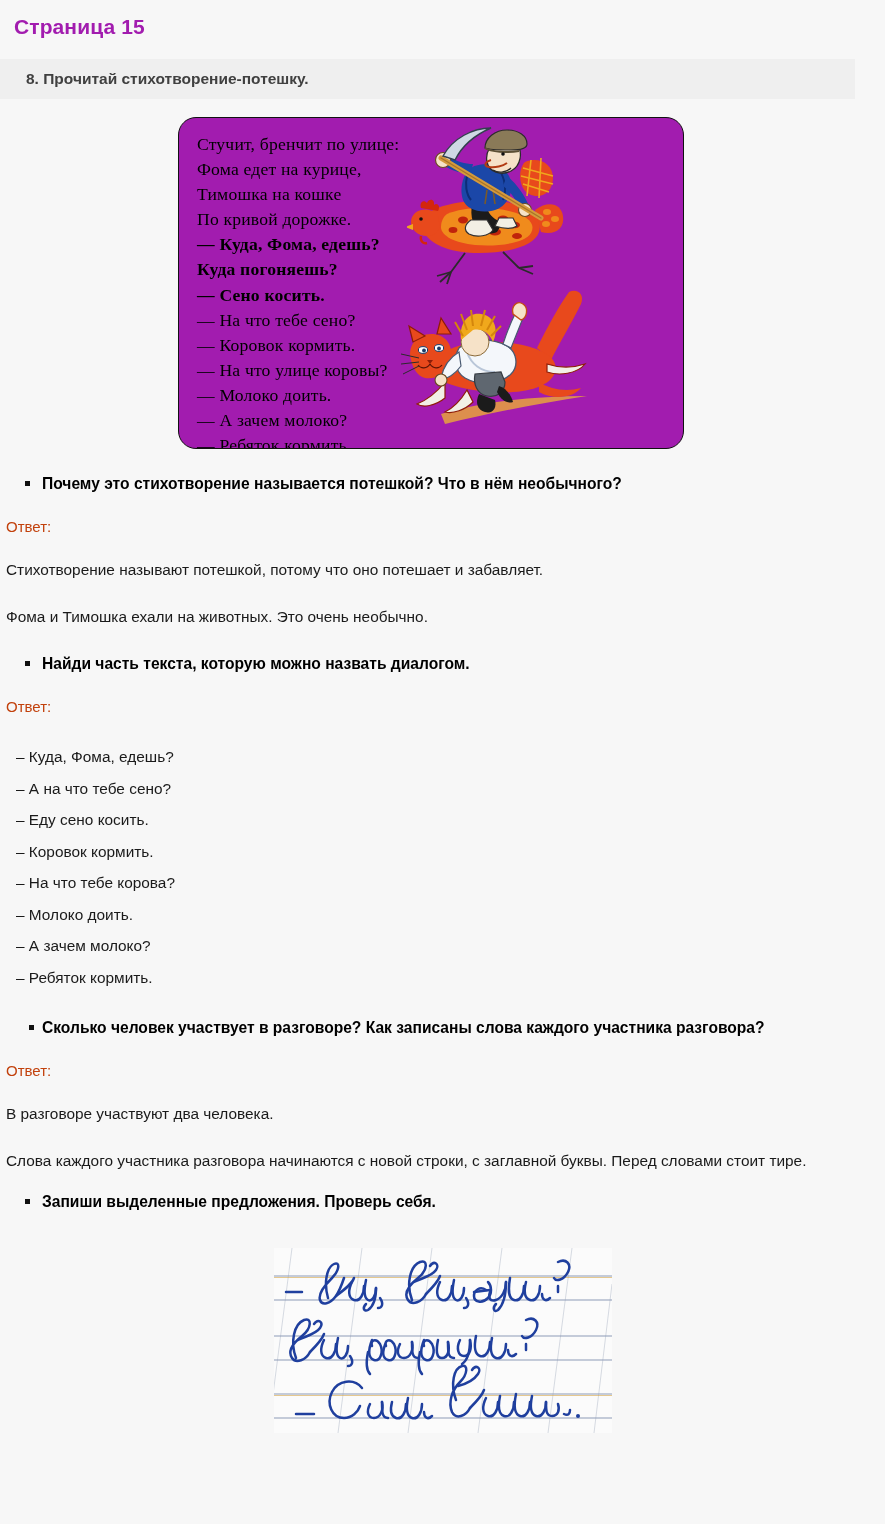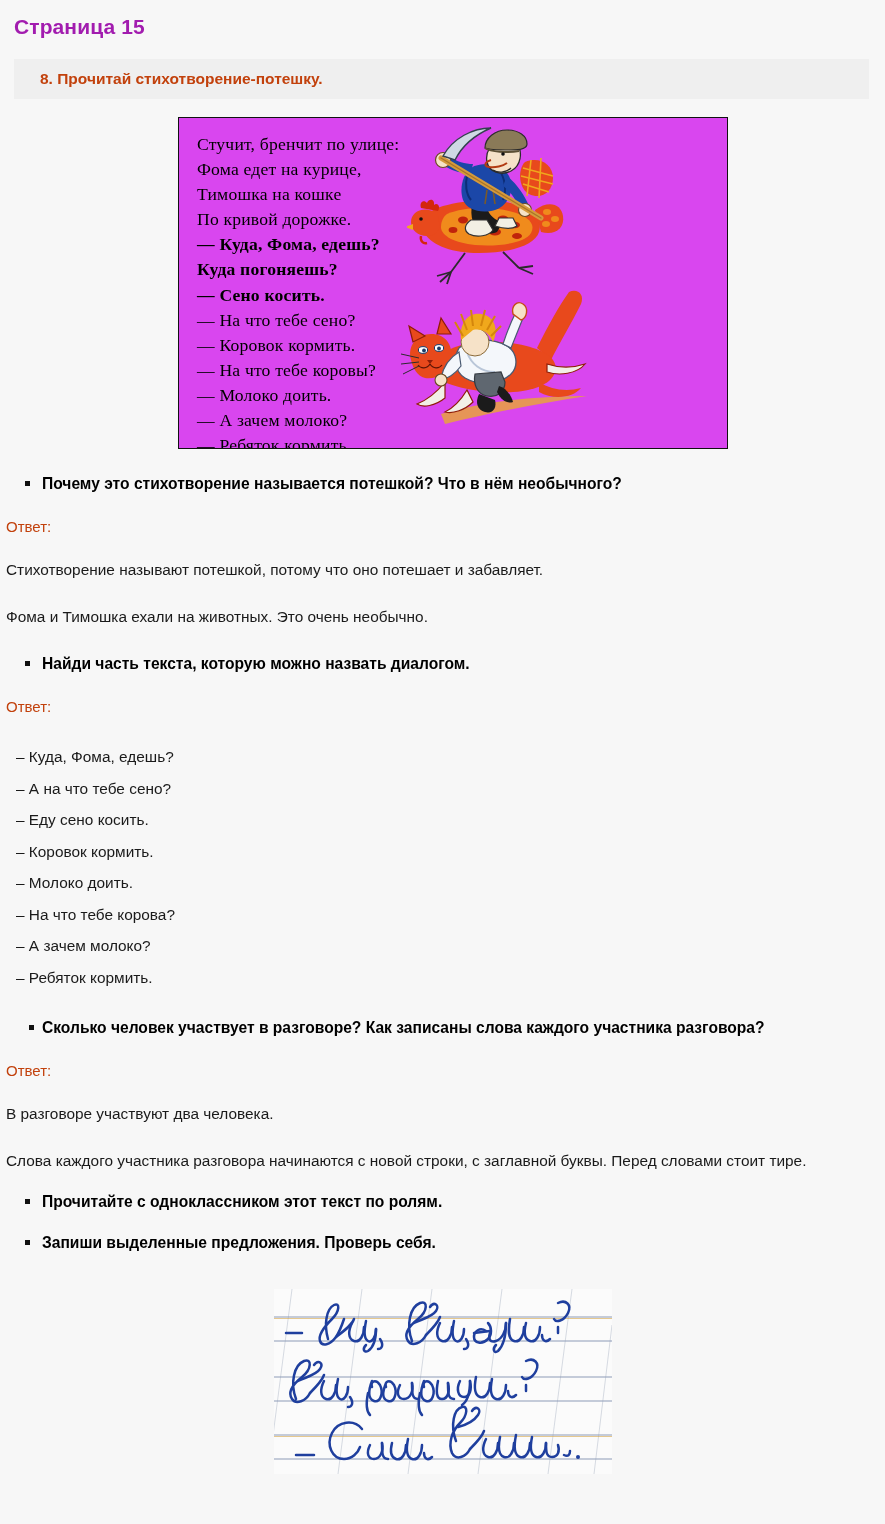--- a/index.html
+++ b/index.html
@@ -26,42 +26,42 @@
   .page-title {
     color: #a21caf;
     font-size: 21px;
     font-weight: bold;
     padding: 15px 0 0 14px;
     letter-spacing: .1px;
   }
 
   
   .task-bar {
-    margin: 20px 0 0 14px;
+    margin: 20px 0 0 0;
     width: 855px;
     background: #efefef;
     padding: 11px 0 11px 26px;
     box-sizing: border-box;
     font-size: 15.5px;
     font-weight: bold;
-    color: #c2410c;
+    color: #404040;
   }
 
   
   .poem-wrap {
     display: flex;
     justify-content: flex-start;
     padding-left: 178px;
     margin-top: 18px;
   }
   .poem-box {
     border: 1.6px solid #111;
-    border-radius: 0;
-    background: #d946ef;
-    width: 550px;
+    border-radius: 18px;
+    background: #a21caf;
+    width: 506px;
     height: 332px;
     box-sizing: border-box;
     position: relative;
     display: flex;
     overflow: hidden;
   }
   .poem-text {
     padding: 14px 0 0 18px;
     font-family: "Liberation Serif", serif;
     font-size: 17.6px;
@@ -169,21 +169,21 @@
       <div class="poem-text">
         <span class="ln">Стучит, бренчит по улице:</span>
         <span class="ln">Фома едет на курице,</span>
         <span class="ln">Тимошка на кошке</span>
         <span class="ln">По кривой дорожке.</span>
         <span class="ln b">—  Куда, Фома, едешь?</span>
         <span class="ln b">Куда погоняешь?</span>
         <span class="ln b">—  Сено косить.</span>
         <span class="ln">—  На что тебе сено?</span>
         <span class="ln">—  Коровок кормить.</span>
-        <span class="ln">—  На что тебе коровы?</span>
+        <span class="ln">—  На что улице коровы?</span>
         <span class="ln">—  Молоко доить.</span>
         <span class="ln">—  А зачем молоко?</span>
         <span class="ln">—  Ребяток кормить.</span>
       </div>
 
       <div class="poem-art">
 
         <svg class="art-rooster" viewBox="0 0 185 165">
 
           <path d="M18 108 C12 96 20 84 36 80 C56 74 86 72 108 78 C126 83 136 94 132 106
@@ -339,33 +339,32 @@
   <div class="para">Стихотворение называют потешкой, потому что оно потешает и забавляет.</div>
   <div class="para">Фома и Тимошка ехали на животных. Это очень необычно.</div>
 
   <div class="q-item">Найди часть текста, которую можно назвать диалогом.</div>
   <div class="answer-label">Ответ:</div>
   <div class="dialog">
     <div class="dialog-line">– Куда, Фома, едешь?</div>
     <div class="dialog-line">– А на что тебе сено?</div>
     <div class="dialog-line">– Еду сено косить.</div>
     <div class="dialog-line">– Коровок кормить.</div>
+    <div class="dialog-line">– На что тебе корова?</div>
     <div class="dialog-line">– Молоко доить.</div>
-    <div class="dialog-line">– На что тебе корова?</div>
     <div class="dialog-line">– А зачем молоко?</div>
     <div class="dialog-line">– Ребяток кормить.</div>
   </div>
 
   <div class="q-item indent-more">Сколько человек участвует в разговоре? Как записаны слова каждого участника разговора?</div>
   <div class="answer-label">Ответ:</div>
   <div class="para">В разговоре участвуют два человека.</div>
   <div class="para">Слова каждого участника разговора начинаются с новой строки, с заглавной буквы. Перед словами стоит тире.</div>
 
   <div class="task-sub-list">
-    <div class="q-item">Прочитайте с одноклассником этот текст по ролям.</div>
     <div class="q-item">Запиши выделенные предложения. Проверь себя.</div>
   </div>
 
   <div class="hw-wrap">
     <div class="hw-box">
       <svg class="hw-svg" width="338" height="185" viewBox="0 0 338 185">
 
         <g stroke="#c9cfd9" stroke-width="0.9" opacity="0.85">
           <path d="M18 0 L-6 185"></path>
           <path d="M88 0 L64 185"></path>

